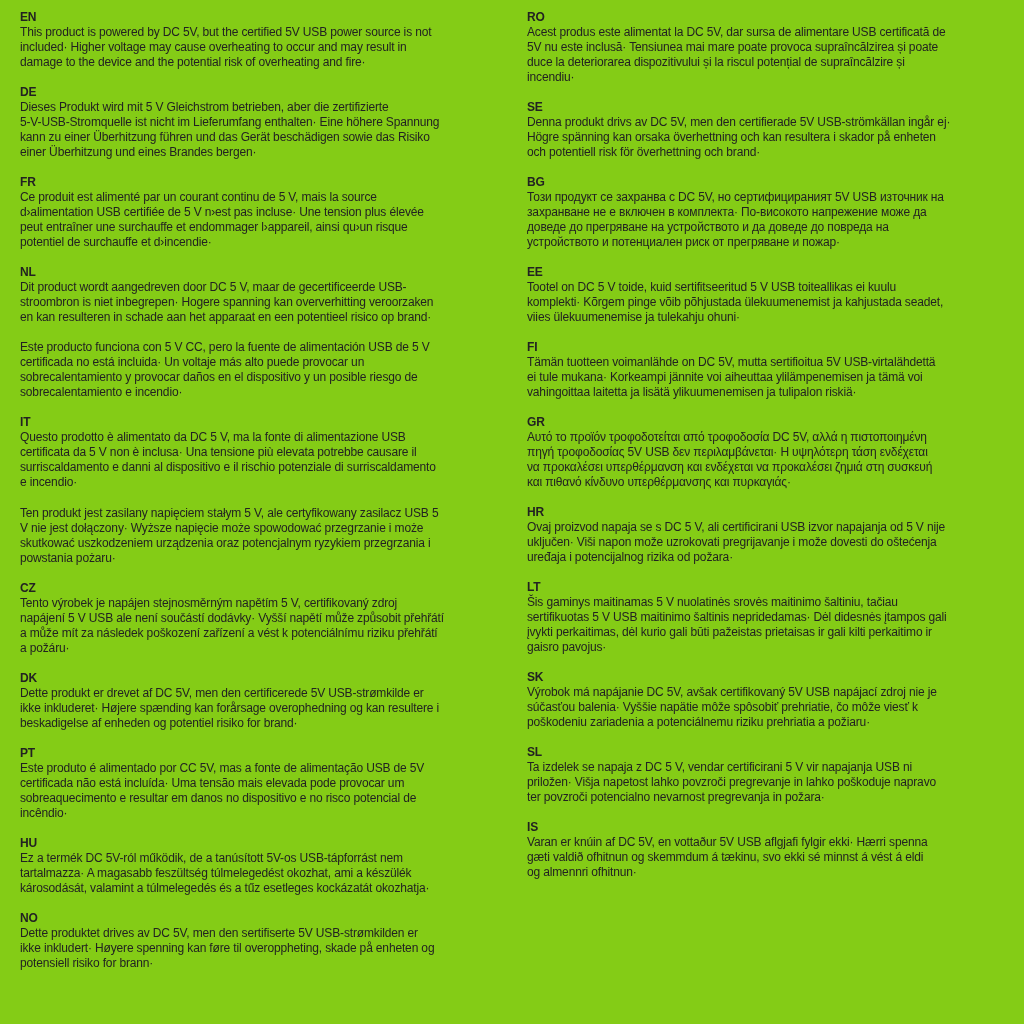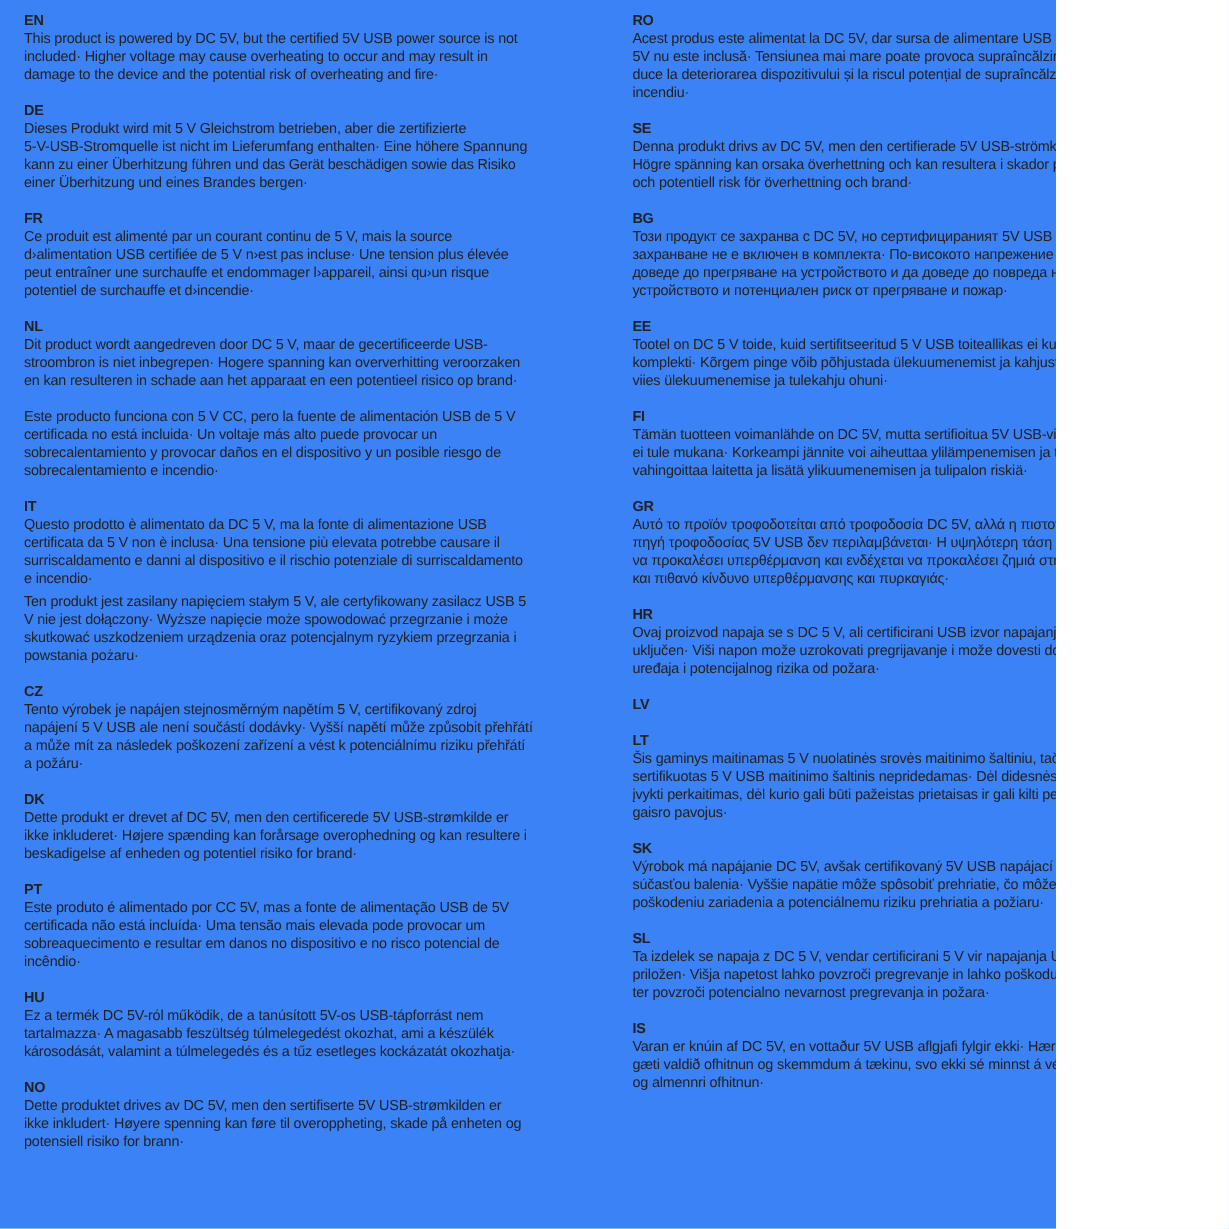--- a/index.html
+++ b/index.html
@@ -1,25 +1,25 @@
 <!DOCTYPE html>
 <html><head>
 <meta charset="utf-8">
 <style>
   html, body {
     margin: 0;
     padding: 0;
     background: #ffffff;
   }
   .page {
-    width: 880px;
+    width: 1024px;
     height: 1024px;
     box-sizing: border-box;
     padding: 10px 0 0 20px;
-    background: #3b82f6;
+    background: #84cc16;
     font-family: "Liberation Sans", sans-serif;
     color: #222222;
     display: flex;
     overflow: hidden;
   }
   .column {
     width: 497px;
     flex: 0 0 497px;
   }
   .column.left { margin-right: 10px; }
@@ -70,21 +70,21 @@
       <div class="lang-text">Dit product wordt aangedreven door DC 5 V, maar de gecertificeerde USB-
 stroombron is niet inbegrepen· Hogere spanning kan oververhitting veroorzaken
 en kan resulteren in schade aan het apparaat en een potentieel risico op brand·</div>
     </div>
     <div class="lang-section">
       <div class="lang-text">Este producto funciona con 5 V CC, pero la fuente de alimentación USB de 5 V
 certificada no está incluida· Un voltaje más alto puede provocar un
 sobrecalentamiento y provocar daños en el dispositivo y un posible riesgo de
 sobrecalentamiento e incendio·</div>
     </div>
-    <div class="lang-section" style="margin-bottom:4px">
+    <div class="lang-section" style="margin-bottom:16px">
       <div class="lang-code">IT</div>
       <div class="lang-text">Questo prodotto è alimentato da DC 5 V, ma la fonte di alimentazione USB
 certificata da 5 V non è inclusa· Una tensione più elevata potrebbe causare il
 surriscaldamento e danni al dispositivo e il rischio potenziale di surriscaldamento
 e incendio·</div>
     </div>
     <div class="lang-section">
       <div class="lang-text">Ten produkt jest zasilany napięciem stałym 5 V, ale certyfikowany zasilacz USB 5
 V nie jest dołączony· Wyższe napięcie może spowodować przegrzanie i może
 skutkować uszkodzeniem urządzenia oraz potencjalnym ryzykiem przegrzania i
@@ -164,21 +164,20 @@
 να προκαλέσει υπερθέρμανση και ενδέχεται να προκαλέσει ζημιά στη συσκευή
 και πιθανό κίνδυνο υπερθέρμανσης και πυρκαγιάς·</div>
     </div>
     <div class="lang-section">
       <div class="lang-code">HR</div>
       <div class="lang-text">Ovaj proizvod napaja se s DC 5 V, ali certificirani USB izvor napajanja od 5 V nije
 uključen· Viši napon može uzrokovati pregrijavanje i može dovesti do oštećenja
 uređaja i potencijalnog rizika od požara·</div>
     </div>
     <div class="lang-section">
-      <div class="lang-code">LV</div>
     </div>
     <div class="lang-section">
       <div class="lang-code">LT</div>
       <div class="lang-text">Šis gaminys maitinamas 5 V nuolatinės srovės maitinimo šaltiniu, tačiau
 sertifikuotas 5 V USB maitinimo šaltinis nepridedamas· Dėl didesnės įtampos gali
 įvykti perkaitimas, dėl kurio gali būti pažeistas prietaisas ir gali kilti perkaitimo ir
 gaisro pavojus·</div>
     </div>
     <div class="lang-section">
       <div class="lang-code">SK</div>

